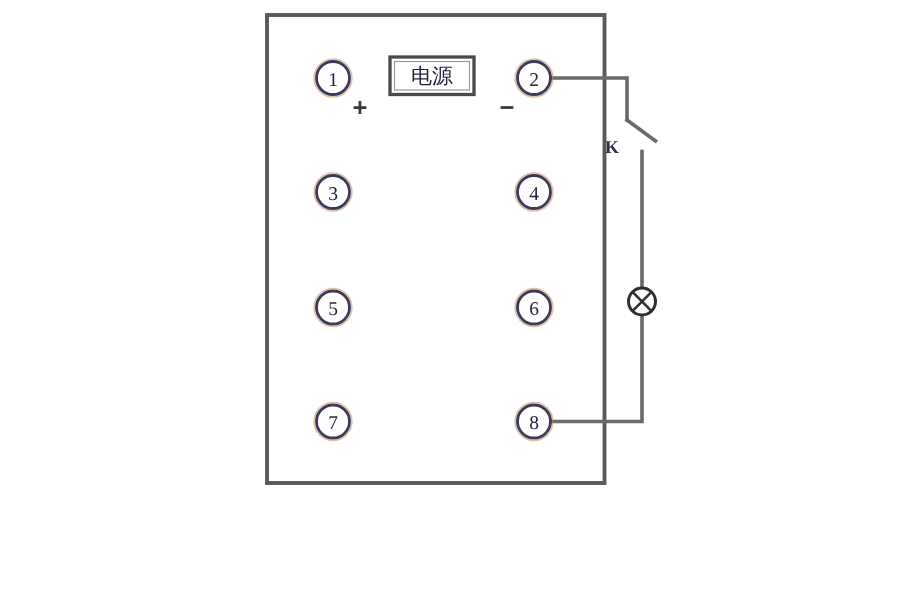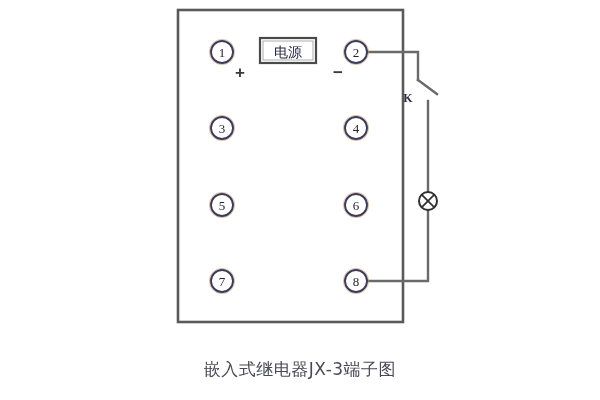--- a/index.html
+++ b/index.html
@@ -184,14 +184,13 @@
         </g>
         <g>
           <circle cx="356" cy="281" r="12.6" class="term-circle-halo"></circle>
           <circle cx="356" cy="281" r="11" class="term-circle"></circle>
           <text x="356" y="281.5" class="term-num">8</text>
         </g>
       </g>
 
   </svg>
 
-  <div class="caption">嵌入式继电器JX-3端子图</div>
 </div>
 
 </body></html>

